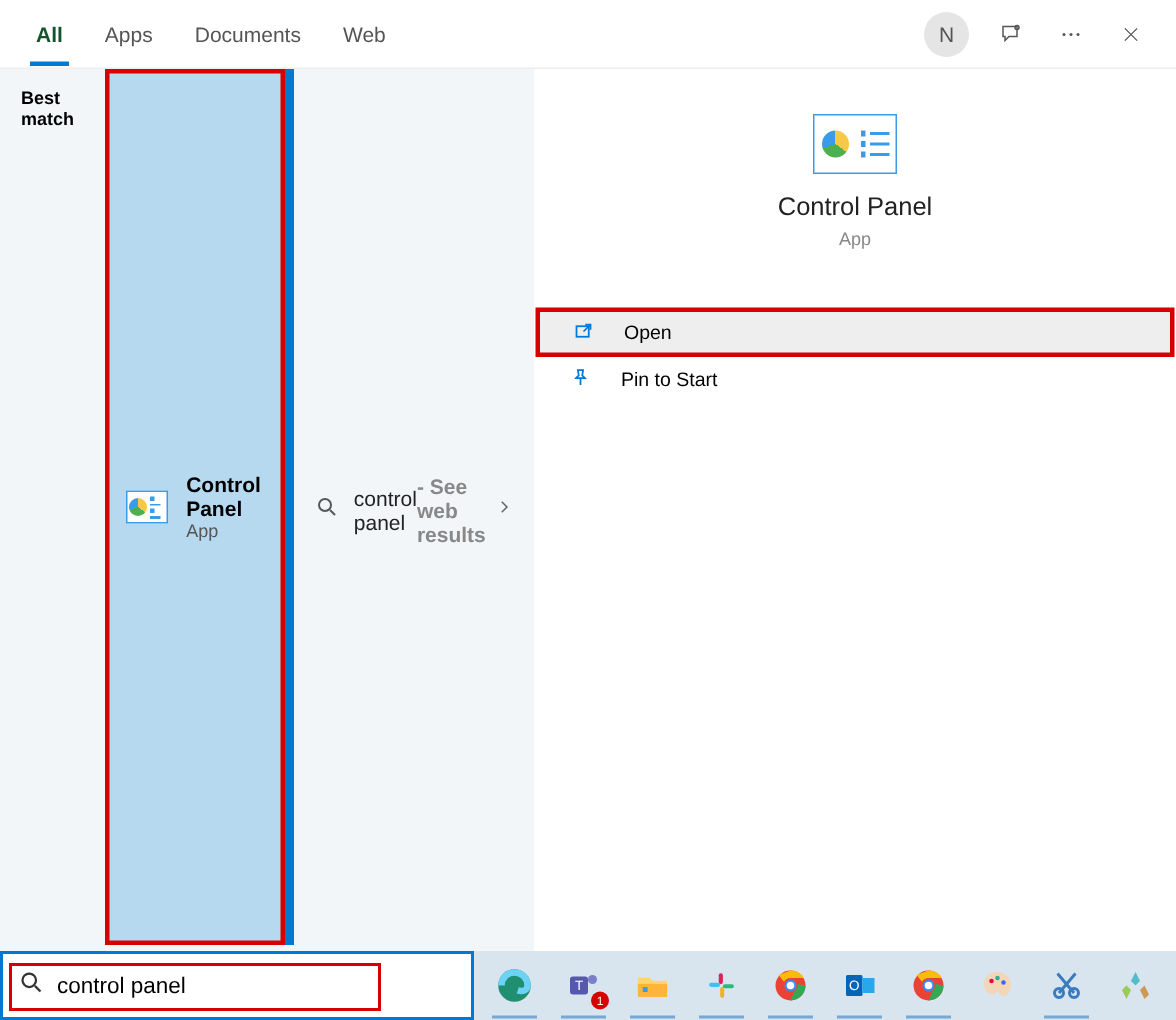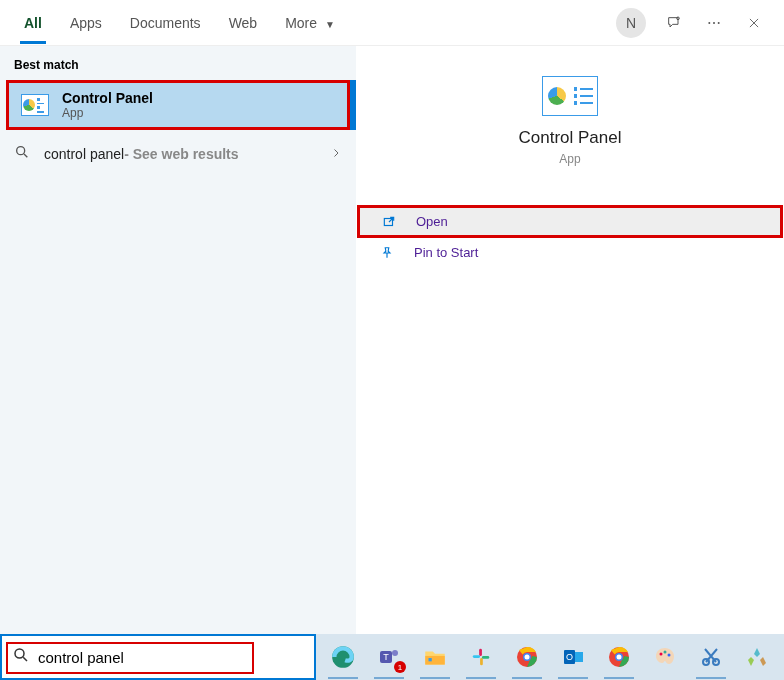--- a/index.html
+++ b/index.html
@@ -12,21 +12,21 @@
   .tab.active::after { content: ""; position: absolute; bottom: -1px; left: 10px; right: 10px; height: 3px; background: #0078d4; }
   .tab .chev { margin-left: 4px; font-size: 10px; }
   .tab-spacer { flex: 1; }
   .avatar { width: 30px; height: 30px; border-radius: 50%; background: #e5e5e5; display: flex; align-items: center; justify-content: center; font-size: 14px; color: #555; margin: 0 8px; }
   .topicon { width: 40px; height: 40px; display: flex; align-items: center; justify-content: center; color: #555; cursor: pointer; }
   .topicon svg { width: 16px; height: 16px; }
   .close-x svg { width: 14px; height: 14px; }
 
   
   .main { display: flex; height: 588px; }
-  .left { width: 356px; background: #f2f6f9; display: flex; flex-direction: column; }
+  .left { width: 356px; background: #f2f6f9; display: flex; flex-direction: row; }
   .right { flex: 1; background: #fff; position: relative; padding-top: 20px; }
 
   .section-label { font-size: 12px; font-weight: 600; padding: 12px 14px 8px; color: #000; }
 
   .result-row { display: flex; align-items: center; padding: 10px 14px; position: relative; }
   .best-match { background: #b6d9f0; outline: 3px solid #d70000; outline-offset: -3px; margin: 0 6px 4px 6px; }
   .best-match::after { content:""; position:absolute; right:-6px; top:0; bottom:0; width:6px; background:#0078d4; }
   .result-icon { width: 30px; height: 30px; display: flex; align-items: center; justify-content: center; margin-right: 12px; }
   .result-title { font-size: 14px; font-weight: 600; color: #000; }
   .result-sub { font-size: 12px; color: #555; }
@@ -40,21 +40,21 @@
   
   .preview-icon { width: 56px; height: 40px; margin: 10px auto 8px; background: #fff; border: 1px solid #3a9be8; display: flex; }
   .preview-icon .pl { width: 50%; display:flex; align-items:center; justify-content:center; }
   .preview-icon .pr { width: 50%; display:flex; flex-direction:column; justify-content:center; gap:3px; padding:4px; }
   .dot { width:4px; height:4px; background:#3a9be8; }
   .line { height:2px; background:#3a9be8; width:80%; }
   .preview-title { text-align: center; font-size: 17px; color: #222; margin-top: 12px; }
   .preview-sub { text-align: center; font-size: 12px; color: #888; margin-top: 4px; }
 
   .actions { margin-top: 40px; }
-  .action { display: flex; align-items: flex-end; padding: 8px 24px; font-size: 13px; color: #4c1d95; cursor: pointer; }
+  .action { display: flex; align-items: flex-start; padding: 8px 24px; font-size: 13px; color: #000000; cursor: pointer; }
   .action.hl { background: #eee; outline: 3px solid #d70000; outline-offset: -2px; margin: 0 2px; }
   .action .aicon { width: 20px; margin-right: 14px; color: #0078d4; display:flex; }
   .action .aicon svg { width:14px; height:14px; }
 
   
   .bottom { position: absolute; bottom: 0; left: 0; right: 0; height: 46px; display: flex; align-items: center; }
   .search-wrap { width: 356px; height: 46px; border: 2px solid #0078d4; background: #fff; display: flex; align-items: center; padding: 0 10px; position: relative; }
   .search-wrap .mag { color: #333; margin-right: 8px; }
   .search-input { border: none; outline: none; font-size: 15px; flex: 1; background: transparent; }
   .search-red { position: absolute; left: 4px; top: 6px; width: 248px; height: 32px; border: 2px solid #d70000; pointer-events: none; }
@@ -73,24 +73,20 @@
   .pie-lg{ width:18px; height:18px; border-radius:50%; background: conic-gradient(#f7c948 0 35%, #4caf50 35% 70%, #3a9be8 70% 100%); }
 </style>
 </head>
 <body>
 
 <div class="tabs">
   <div class="tab active">All</div>
   <div class="tab">Apps</div>
   <div class="tab">Documents</div>
   <div class="tab">Web</div>
-  <div class="tab">
-    <span>More</span>
-    <span class="chev">▼</span>
-  </div>
   <div class="tab-spacer"></div>
   <div class="avatar">N</div>
   <div class="topicon">
     <svg viewBox="0 0 24 24" fill="none" stroke="currentColor" stroke-width="1.5">
         <path d="M4 4h14v10H10l-4 4v-4H4z"></path>
         <circle cx="18" cy="5" r="2"></circle>
       </svg>
   </div>
   <div class="topicon">
     <svg viewBox="0 0 24 24" fill="currentColor">

